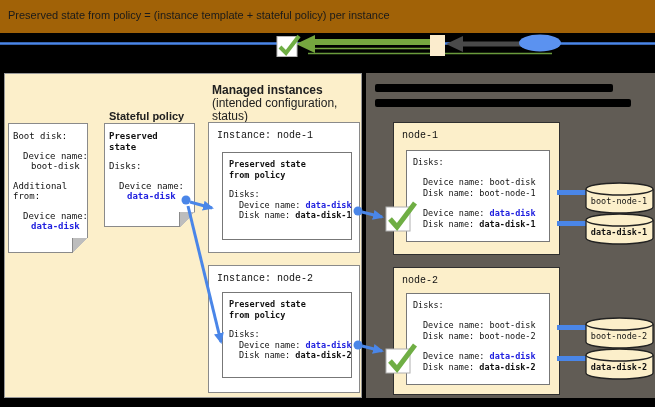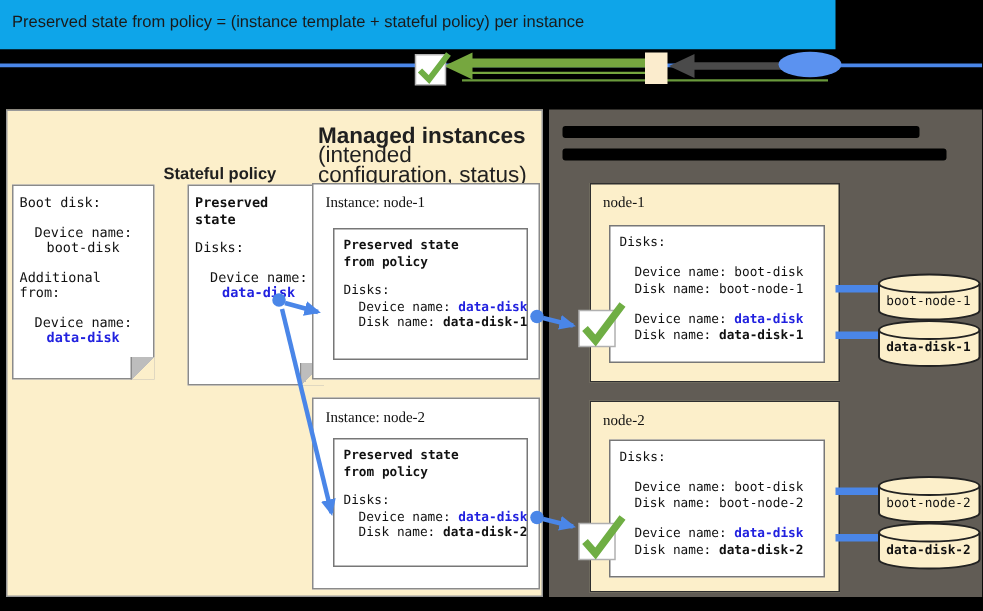--- a/index.html
+++ b/index.html
@@ -1,44 +1,44 @@
 <!DOCTYPE html>
 <html><head>
 <meta charset="utf-8">
 <style>
   html,body{margin:0;padding:0;background:#000;}
   .stage{position:relative;width:655px;height:407px;background:#000;overflow:hidden;
          font-family:"Liberation Sans",sans-serif;}
   
-  .titlebar{position:absolute;left:0;top:0;width:557px;height:33px;background:#0ea5e9;}
+  .titlebar{position:absolute;left:0;top:0;width:655px;height:33px;background:#a16207;}
   .titlebar .t{position:absolute;left:8px;top:9px;font-size:11px;color:#1a1a1a;}
   
   .band{position:absolute;left:0;top:33px;width:655px;height:40px;background:#000;}
   
   .panel-left{position:absolute;left:4px;top:73px;width:358px;height:325px;
               background:#fcefca;border:1px solid #999;box-sizing:border-box;}
   .panel-right{position:absolute;left:366px;top:73px;width:289px;height:325px;
                background:#615c55;box-sizing:border-box;}
   .heading{position:absolute;font-size:11px;font-weight:bold;color:#202020;line-height:13px;}
-  .mi-head{position:absolute;left:212px;top:84px;width:156px;font-size:15px;line-height:13px;color:#202020;}
+  .mi-head{position:absolute;left:212px;top:84px;width:156px;font-size:12px;line-height:13px;color:#202020;}
   .mi-head .b{font-weight:bold;}
   
   .doc{position:absolute;background:#fff;border:1px solid #8a8a8a;box-sizing:border-box;
        font-family:"DejaVu Sans Mono",monospace;font-size:9px;color:#111;padding:7px 3px 0 4px;}
   .fold{position:absolute;right:-1px;bottom:-1px;width:15px;height:15px;
         background:linear-gradient(to bottom right,#bdbdbd 0 50%,#fcefca 50% 100%);
         border-left:1px solid #8a8a8a;}
   .doc-line{line-height:10.5px;white-space:pre;}
   .ind1{padding-left:10px;} .ind2{padding-left:18px;}
   .gap{margin-top:9px;}
   .blue{color:#2121df;font-weight:bold;}
   .bold{font-weight:bold;}
   
   .whitebox{position:absolute;background:#fff;border:1px solid #8a8a8a;box-sizing:border-box;}
-  .mono-title{position:absolute;font-family:Liberation Serif, serif;font-size:10px;color:#111;}
+  .mono-title{position:absolute;font-family:Liberation Mono, monospace;font-size:10px;color:#111;}
   .innerbox{position:absolute;background:#fff;border:1px solid #777;box-sizing:border-box;
             font-family:"DejaVu Sans Mono",monospace;color:#111;padding:6px 4px 0 6px;}
   .inst-inner{font-size:8.5px;} .inst-inner .doc-line{line-height:10.5px;}
   .node-box{position:absolute;background:#fcefca;border:1px solid #2f2f2f;box-sizing:border-box;}
   .node-inner{font-size:8.5px;} .node-inner .doc-line{line-height:11px;}
   
   .redbar{position:absolute;height:8px;background:#000;border-radius:2px;}
   
   .cyl-label{position:absolute;width:70px;text-align:center;
              font-family:"DejaVu Sans Mono",monospace;font-size:8.5px;color:#111;z-index:7;}
@@ -67,34 +67,34 @@
       <rect x="461" y="8.5" width="62" height="5" fill="#4a4a4a"></rect>
       <ellipse cx="540" cy="10" rx="21" ry="8.5" fill="#5b92f0"></ellipse>
       <rect x="277" y="3.5" width="20" height="20" fill="#ffffff" stroke="#b5b5b5"></rect>
       <path d="M280,14 L286,20 L299,3" fill="none" stroke="#6fae44" stroke-width="4"></path>
     </svg>
   </div>
 
   <div class="panel-left"></div>
 
 
-  <div class="doc" style="left:8px;top:123px;width:95px;height:130px;">
+  <div class="doc" style="left:8px;top:123px;width:80px;height:130px;">
     <div class="doc-line">Boot disk:</div>
     <div class="doc-line ind1 gap">Device name:</div>
     <div class="doc-line ind2">boot-disk</div>
     <div class="doc-line gap">Additional</div>
     <div class="doc-line">from:</div>
     <div class="doc-line ind1 gap">Device name:</div>
     <div class="doc-line ind2 blue">data-disk</div>
     <div class="fold"></div>
   </div>
 
   <div class="heading" style="left:109px;top:110px;width:90px;">Stateful policy</div>
 
-  <div class="doc" style="left:104px;top:123px;width:91px;height:134px;margin-left:21px;">
+  <div class="doc" style="left:104px;top:123px;width:91px;height:104px;">
     <div class="doc-line bold">Preserved</div>
     <div class="doc-line bold">state</div>
     <div class="doc-line gap">Disks:</div>
     <div class="doc-line ind1 gap">Device name:</div>
     <div class="doc-line ind2 blue">data-disk</div>
     <div class="fold"></div>
   </div>
 
   <div class="mi-head">
     <div class="b">Managed instances</div>

